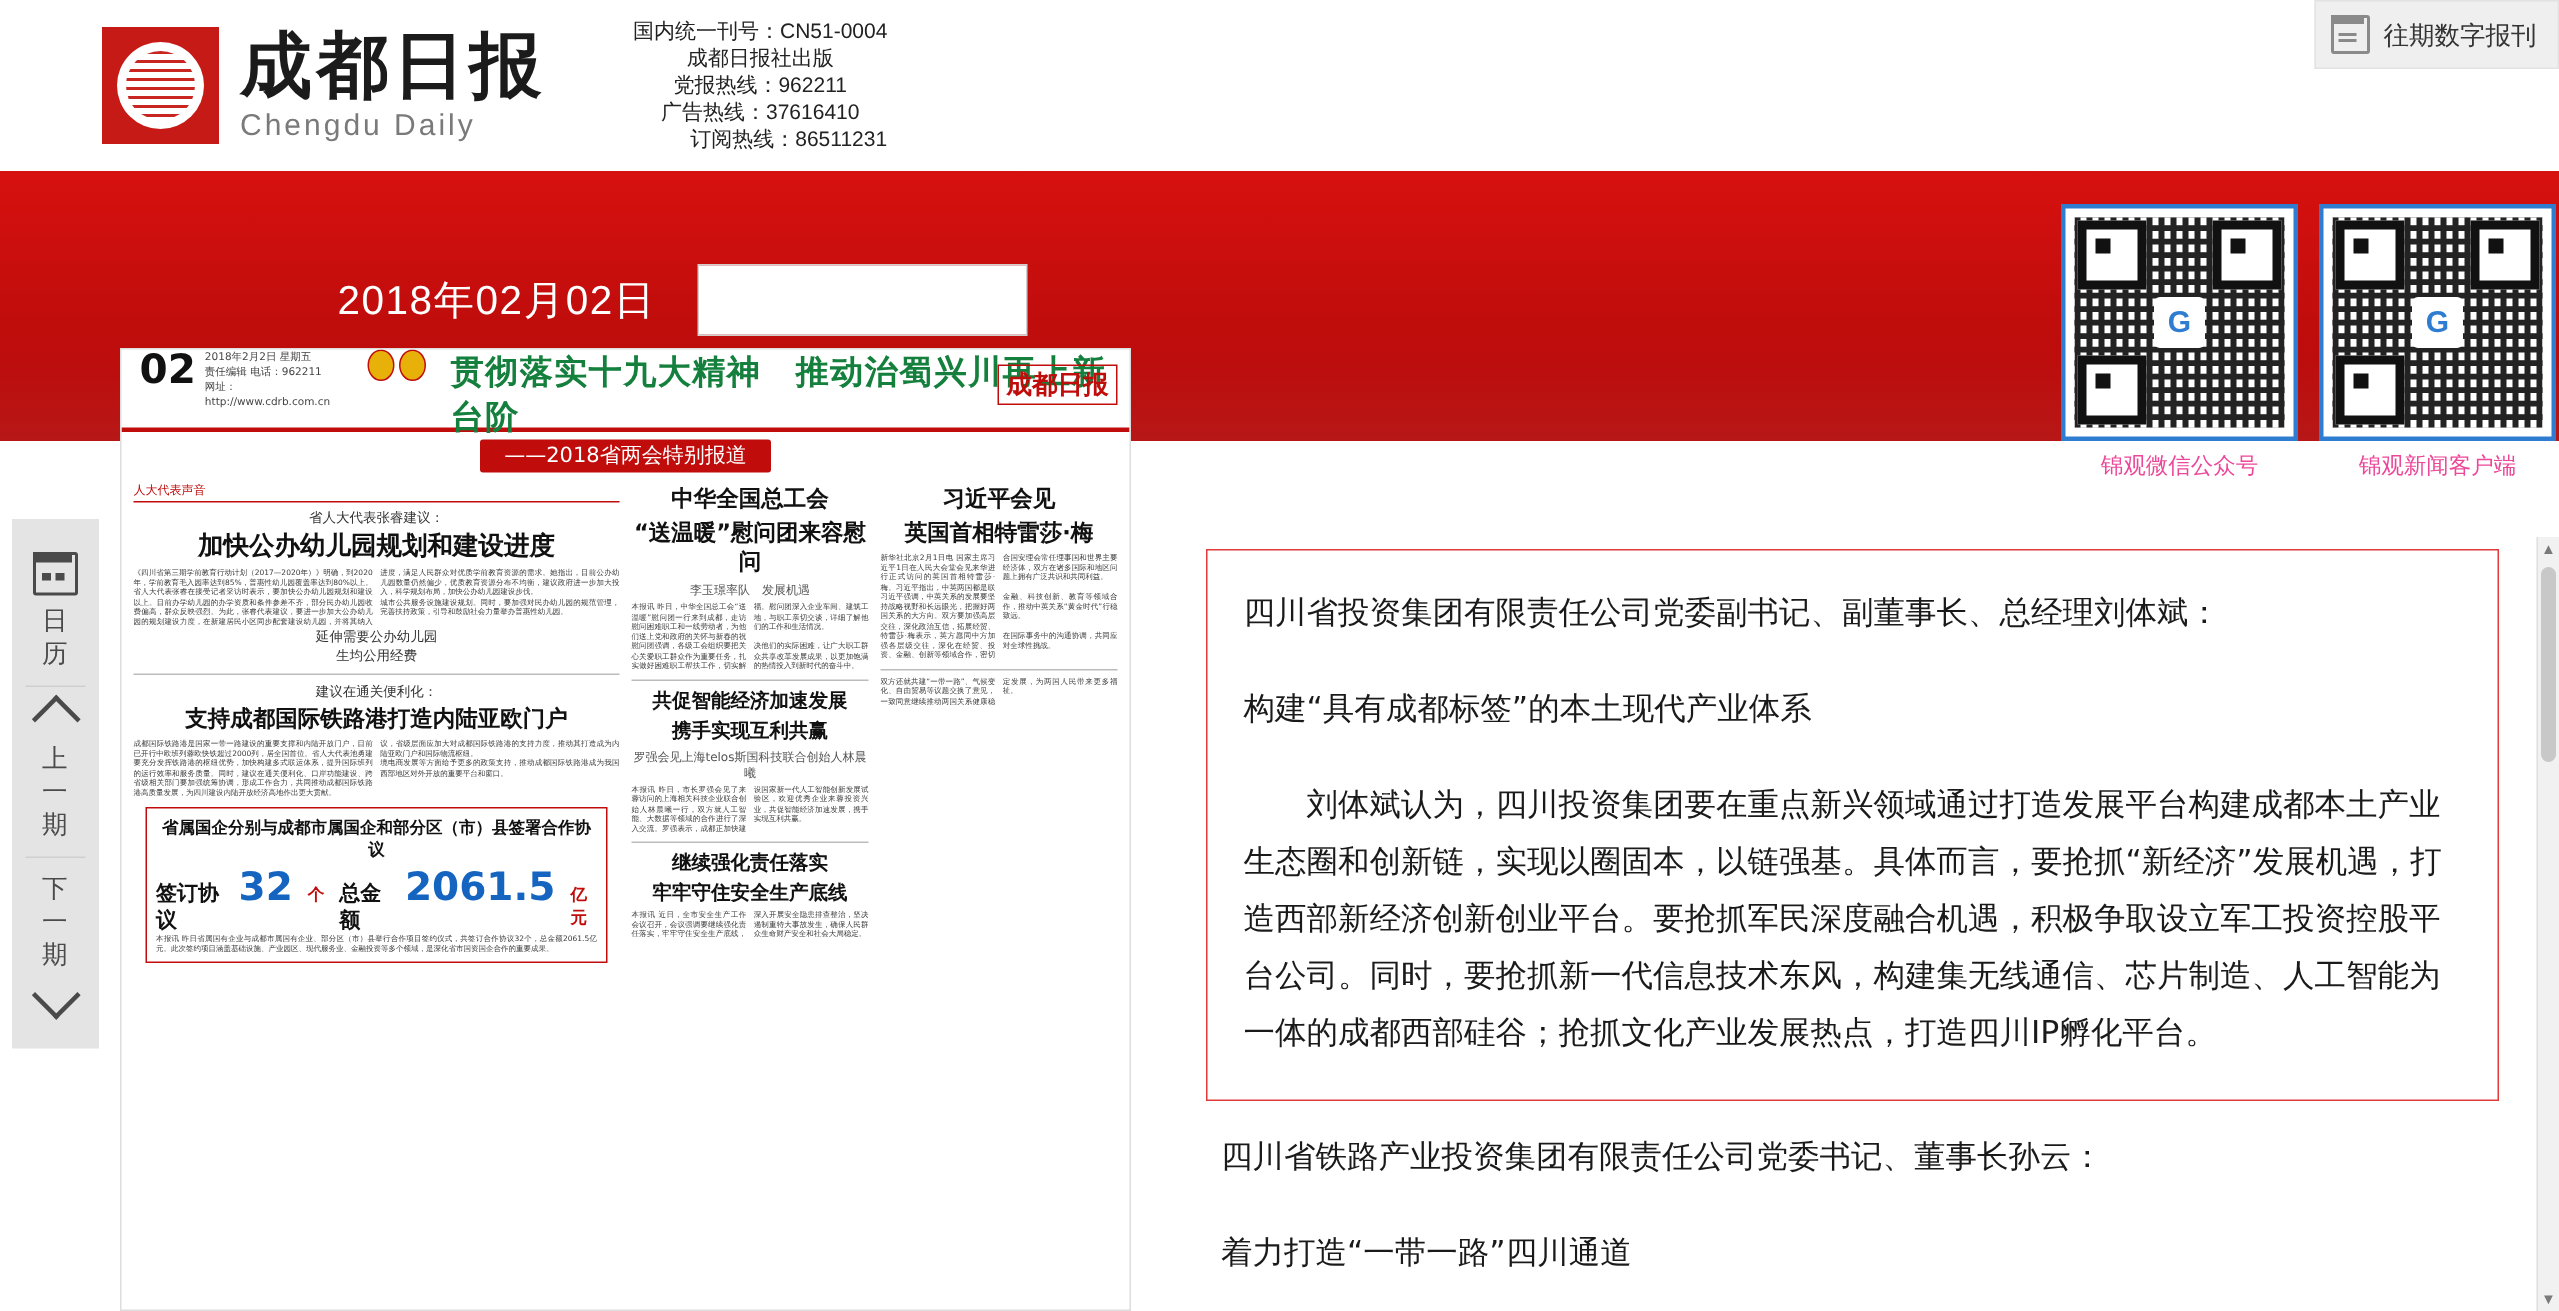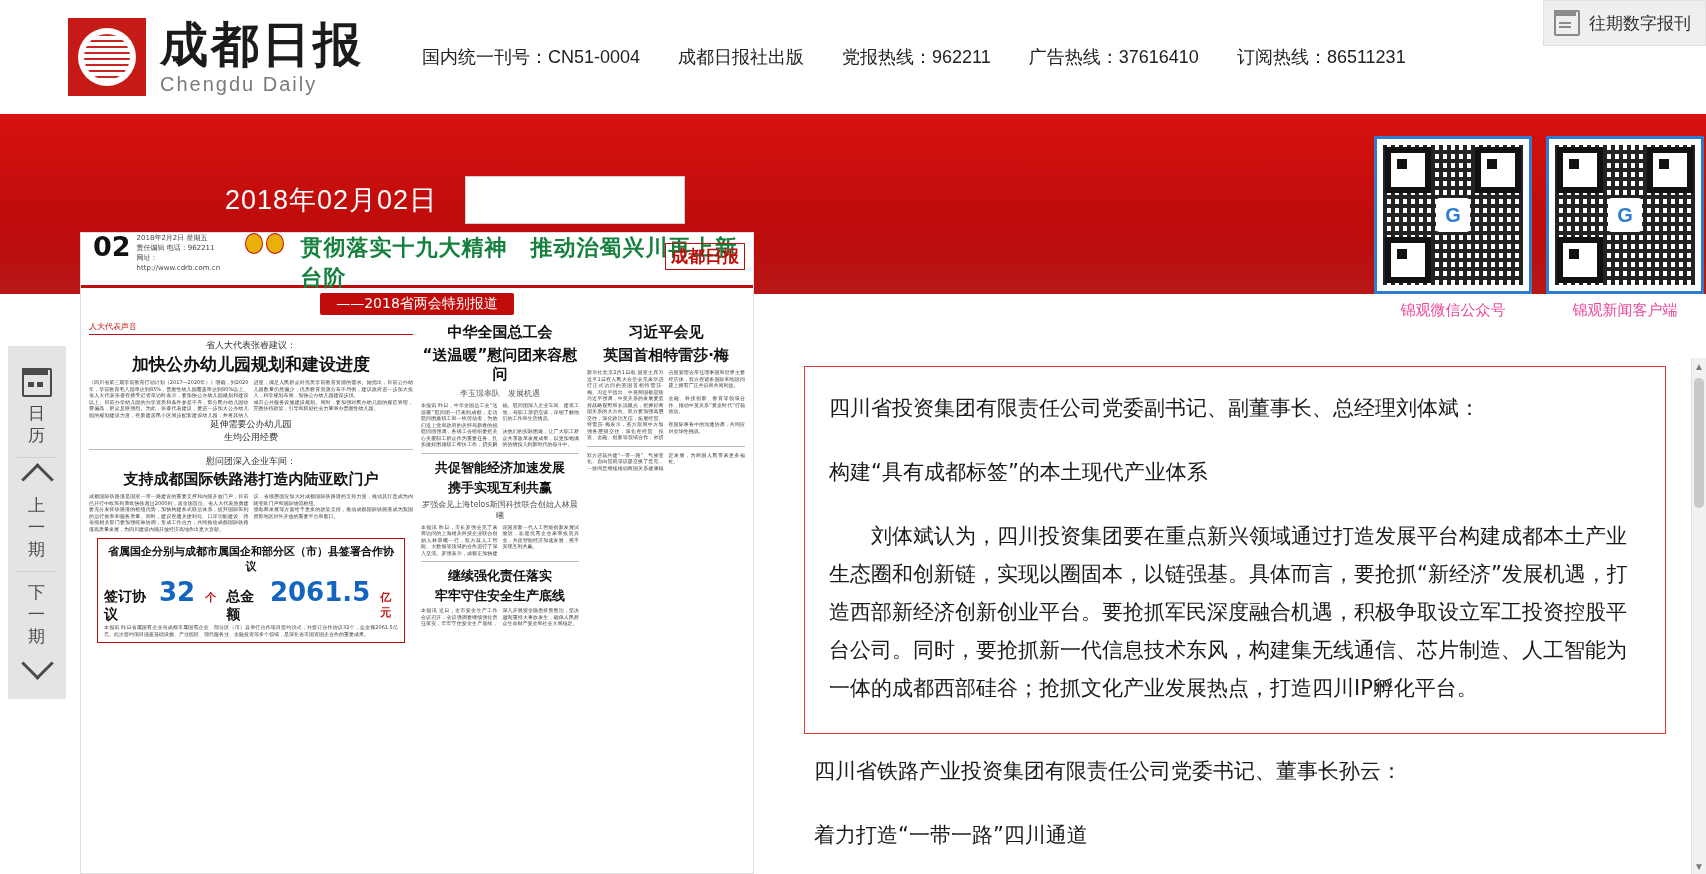--- a/index.html
+++ b/index.html
@@ -36,22 +36,23 @@
   }
   .logo-text{margin-left:14px;line-height:1;}
   .logo-cn{
     font-size:48px;font-weight:bold;color:#1b1b1b;letter-spacing:3px;
     font-family:"DejaVu Sans","Liberation Sans",sans-serif;
   }
   .logo-en{
     font-size:20px;color:#7a7a7a;letter-spacing:2px;margin-top:6px;
   }
   .mast-info{
-    margin-left:58px;display:flex;align-items:center;font-size:18px;color:#222;
+    margin-left:58px;display:flex;align-items:center;font-size:14px;color:#222;
     white-space:nowrap;
+    flex-direction:column;
   }
   .mast-info span{margin-right:38px;}
   .mast-info span:last-child{margin-right:0;}
 
   .archive-btn{
     position:absolute;right:0px;top:0px;display:flex;align-items:center;
     background:#efefef;padding:9px 14px 9px 10px;font-size:17px;color:#333;
     border:1px solid #e2e2e2;
   }
   .archive-btn .cal{
@@ -348,21 +349,21 @@
 
         <div class="pcol c1">
           <div class="p-kicker">人大代表声音</div>
           <div class="p-sub">省人大代表张睿建议：</div>
           <div class="p-h1">加快公办幼儿园规划和建设进度</div>
           <div class="p-text">《四川省第三期学前教育行动计划（2017—2020年）》明确，到2020年，学前教育毛入园率达到85%，普惠性幼儿园覆盖率达到80%以上。省人大代表张睿在接受记者采访时表示，要加快公办幼儿园规划和建设进度，满足人民群众对优质学前教育资源的需求。她指出，目前公办幼儿园数量仍然偏少，优质教育资源分布不均衡，建议政府进一步加大投入，科学规划布局，加快公办幼儿园建设步伐。</div>
           <div class="p-text">以上。目前办学幼儿园的办学资质和条件参差不齐，部分民办幼儿园收费偏高，群众反映强烈。为此，张睿代表建议，要进一步加大公办幼儿园的规划建设力度，在新建居民小区同步配套建设幼儿园，并将其纳入城市公共服务设施建设规划。同时，要加强对民办幼儿园的规范管理，完善扶持政策，引导和鼓励社会力量举办普惠性幼儿园。</div>
           <div class="p-sub">延伸需要公办幼儿园</div>
           <div class="p-sub">生均公用经费</div>
           <div class="p-rule"></div>
-          <div class="p-sub">慰问团深入企业车间：</div>
+          <div class="p-sub">建议在通关便利化：</div>
           <div class="p-h2">支持成都国际铁路港打造内陆亚欧门户</div>
           <div class="p-text">成都国际铁路港是国家一带一路建设的重要支撑和内陆开放门户，目前已开行中欧班列蓉欧快铁超过2000列，居全国首位。省人大代表池勇建议，省级层面应加大对成都国际铁路港的支持力度，推动其打造成为内陆亚欧门户和国际物流枢纽。</div>
           <div class="p-text">要充分发挥铁路港的枢纽优势，加快构建多式联运体系，提升国际班列的运行效率和服务质量。同时，建议在通关便利化、口岸功能建设、跨境电商发展等方面给予更多的政策支持，推动成都国际铁路港成为我国西部地区对外开放的重要平台和窗口。</div>
           <div class="p-text">省级相关部门要加强统筹协调，形成工作合力，共同推动成都国际铁路港高质量发展，为四川建设内陆开放经济高地作出更大贡献。</div>
           <div class="p-banner">
             <div class="bt">省属国企分别与成都市属国企和部分区（市）县签署合作协议</div>
             <div class="bn">
               <span class="lab">签订协议</span>
               <span class="num">32</span>
               <span class="unit">个</span>

